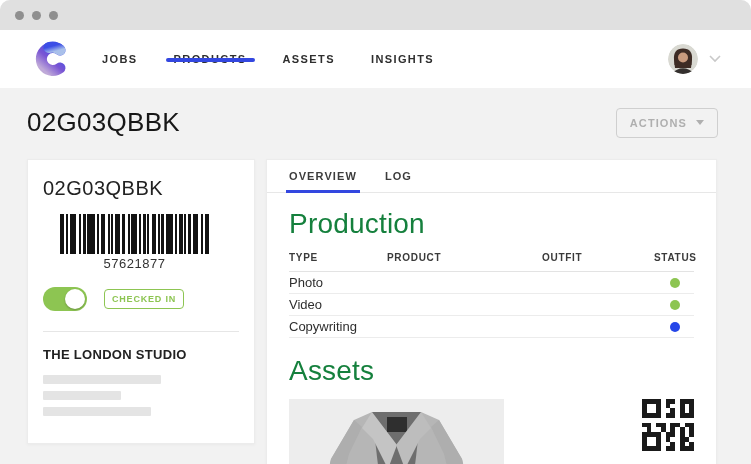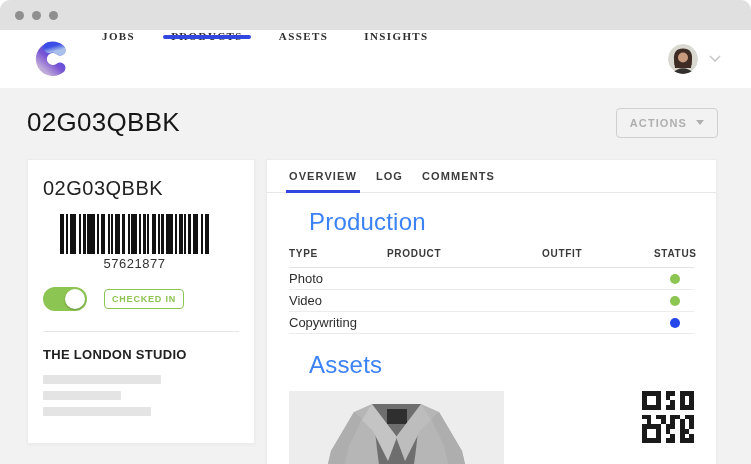--- a/index.html
+++ b/index.html
@@ -6,21 +6,21 @@
   html,body { width:751px; height:464px; background:#ffffff; font-family:"Liberation Sans", sans-serif; }
   .window { width:751px; height:464px; border-radius:10px 10px 0 0; overflow:hidden; background:#F2F2F2; }
 
   
   .titlebar { height:30px; background:#E0E0E0; display:flex; align-items:center; padding-left:15px; gap:8px; }
   .tdot { width:9px; height:9px; border-radius:50%; background:#8F8F8F; }
 
   
   .navbar { height:58px; background:#fff; display:flex; align-items:center; padding:0 30px; }
   .logo { width:38px; height:38px; margin-right:34px; flex:none; }
-  .nav-links { display:flex; gap:36px; align-items:flex-start; height:58px;font-family:Liberation Serif, serif; }
+  .nav-links { display:flex; gap:36px; align-items:center; height:58px; }
   .nav-item { position:relative; display:flex; align-items:center; gap:6px; font-size:11px; font-weight:bold;
               letter-spacing:1.4px; color:#2E2E2E; cursor:pointer; }
   .nav-underline { position:absolute; bottom:3px; left:-8px; right:-8px; height:4px; border-radius:2px; }
   .account { margin-left:auto; display:flex; align-items:center; gap:11px; }
   .avatar { width:30px; height:30px; border-radius:50%; overflow:hidden; flex:none; }
   .account-name { font-size:11px; font-weight:bold; letter-spacing:1.3px; color:#2E2E2E; }
 
   
   .page-header { display:flex; align-items:center; padding:19px 33px 21px 27px; }
   .page-title { font-size:26px; color:#171717; letter-spacing:0.3px; }
@@ -48,26 +48,26 @@
   .badge { border:1.5px solid; border-radius:4px; font-size:9px; font-weight:bold; letter-spacing:0.8px;
            padding:4px 7px; }
   .divider { height:1px; background:#E6E6E6; margin:20px 0 0; }
   .schedule-title { font-size:20px; color:#222; margin-top:17px; letter-spacing:0.3px; }
   .studio { font-size:13px; font-weight:bold; color:#222; margin-top:15px; letter-spacing:0.3px; }
   .ph-bars { margin-top:13px; }
   .ph-bar { height:9px; background:#E4E4E4; border-radius:1px; margin-bottom:7px; }
 
   
   .right-card { flex:1; height:306px; overflow:hidden; }
-  .tabs { display:flex; gap:19px; padding:0 22px; height:33px; border-bottom:1px solid #E7E7E7; }
+  .tabs { display:flex; gap:28px; padding:0 22px; height:33px; border-bottom:1px solid #E7E7E7; }
   .tab { position:relative; display:flex; align-items:center; font-size:11px; font-weight:bold;
          letter-spacing:1.1px; color:#3C3C3C; cursor:pointer; }
   .tab-underline { position:absolute; bottom:-1px; left:-3px; right:-3px; height:3px; }
   .panel-body { padding:15px 22px 0; }
-  .section-heading { font-size:24px; color:#3b82f6; letter-spacing:0.2px;margin-left:20px; }
+  .section-heading { font-size:28px; color:#15803d; letter-spacing:0.2px; }
   .ptable { margin-top:12px; }
   .thead { display:flex; align-items:center; font-size:10px; font-weight:bold; letter-spacing:0.7px;
            color:#3A3A3A; padding-bottom:8px; border-bottom:1px solid #E3E3E3; }
   .trow { display:flex; align-items:center; height:22px; border-bottom:1px solid #ECECEC;
           font-size:13px; color:#2E2E2E; cursor:pointer; }
   .col-type { width:98px; flex:none; }
   .col-product { width:155px; flex:none; }
   .col-outfit { width:112px; flex:none; }
   .col-status { flex:1; display:flex; }
   .thead .col-status { justify-content:flex-start; }
@@ -237,23 +237,20 @@
 
     <div class="card right-card">
       <div class="tabs">
         <div class="tab">
           <span>OVERVIEW</span>
           <span class="tab-underline" style="background: rgb(51, 71, 224);"></span>
         </div>
         <div class="tab">
           <span>LOG</span>
         </div>
-        <div class="tab">
-          <span>COMMENTS</span>
-        </div>
       </div>
 
       <div class="panel-body">
         <div class="section-heading">Production</div>
 
         <div class="ptable">
           <div class="thead">
             <span class="col-type">TYPE</span>
             <span class="col-product">PRODUCT</span>
             <span class="col-outfit">OUTFIT</span>

